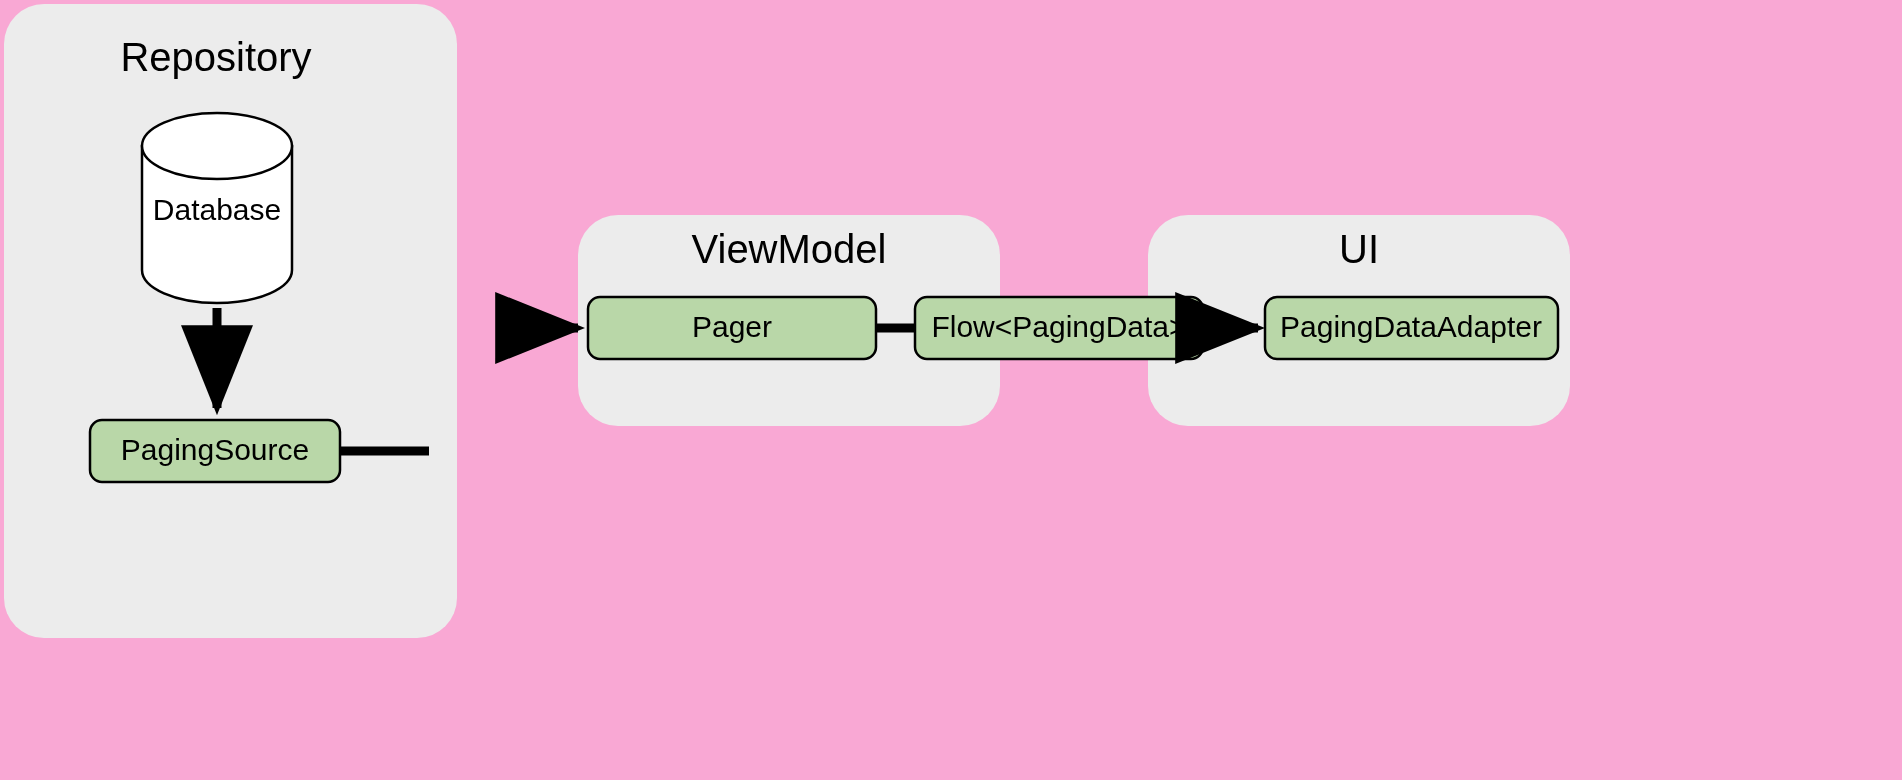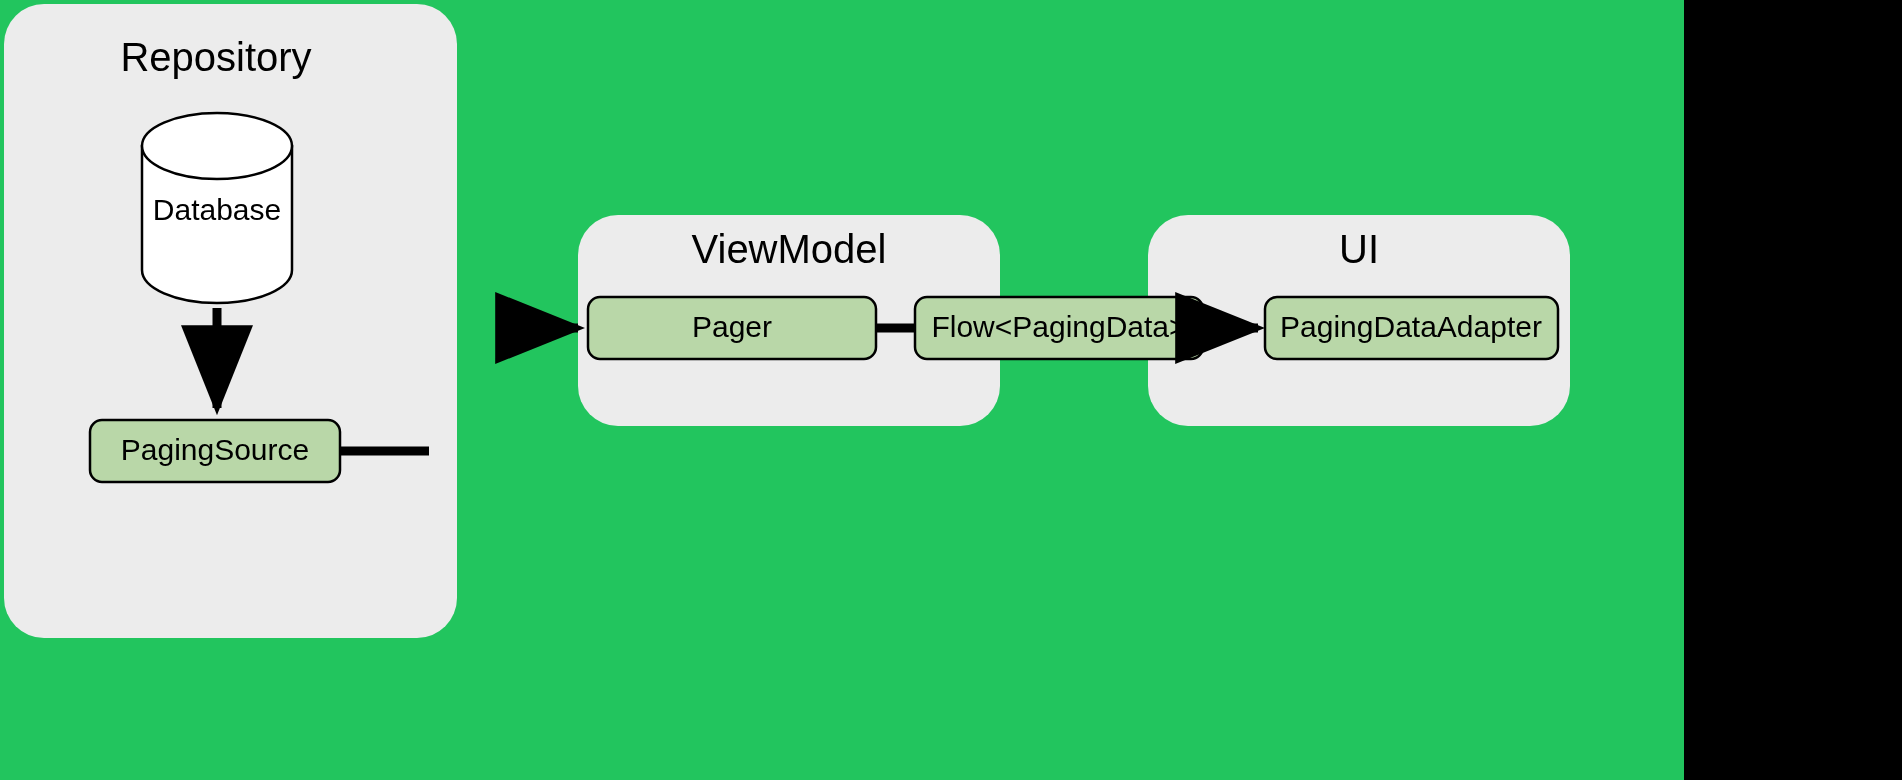--- a/index.html
+++ b/index.html
@@ -8,23 +8,23 @@
     background: #000000;
   }
   body {
     width: 1902px;
     height: 780px;
     overflow: hidden;
     font-family: "Liberation Sans", sans-serif;
   }
   #stage {
     position: relative;
-    width: 1684px;
+    width: 1902px;
     height: 780px;
-    background: #22c55e;
+    background: #f9a8d4;
   }
   #diagram-svg {
     position: absolute;
     left: 0;
     top: 0;
     width: 1902px;
     height: 780px;
   }
   .container-title {
     font-family: "Liberation Sans", sans-serif;

